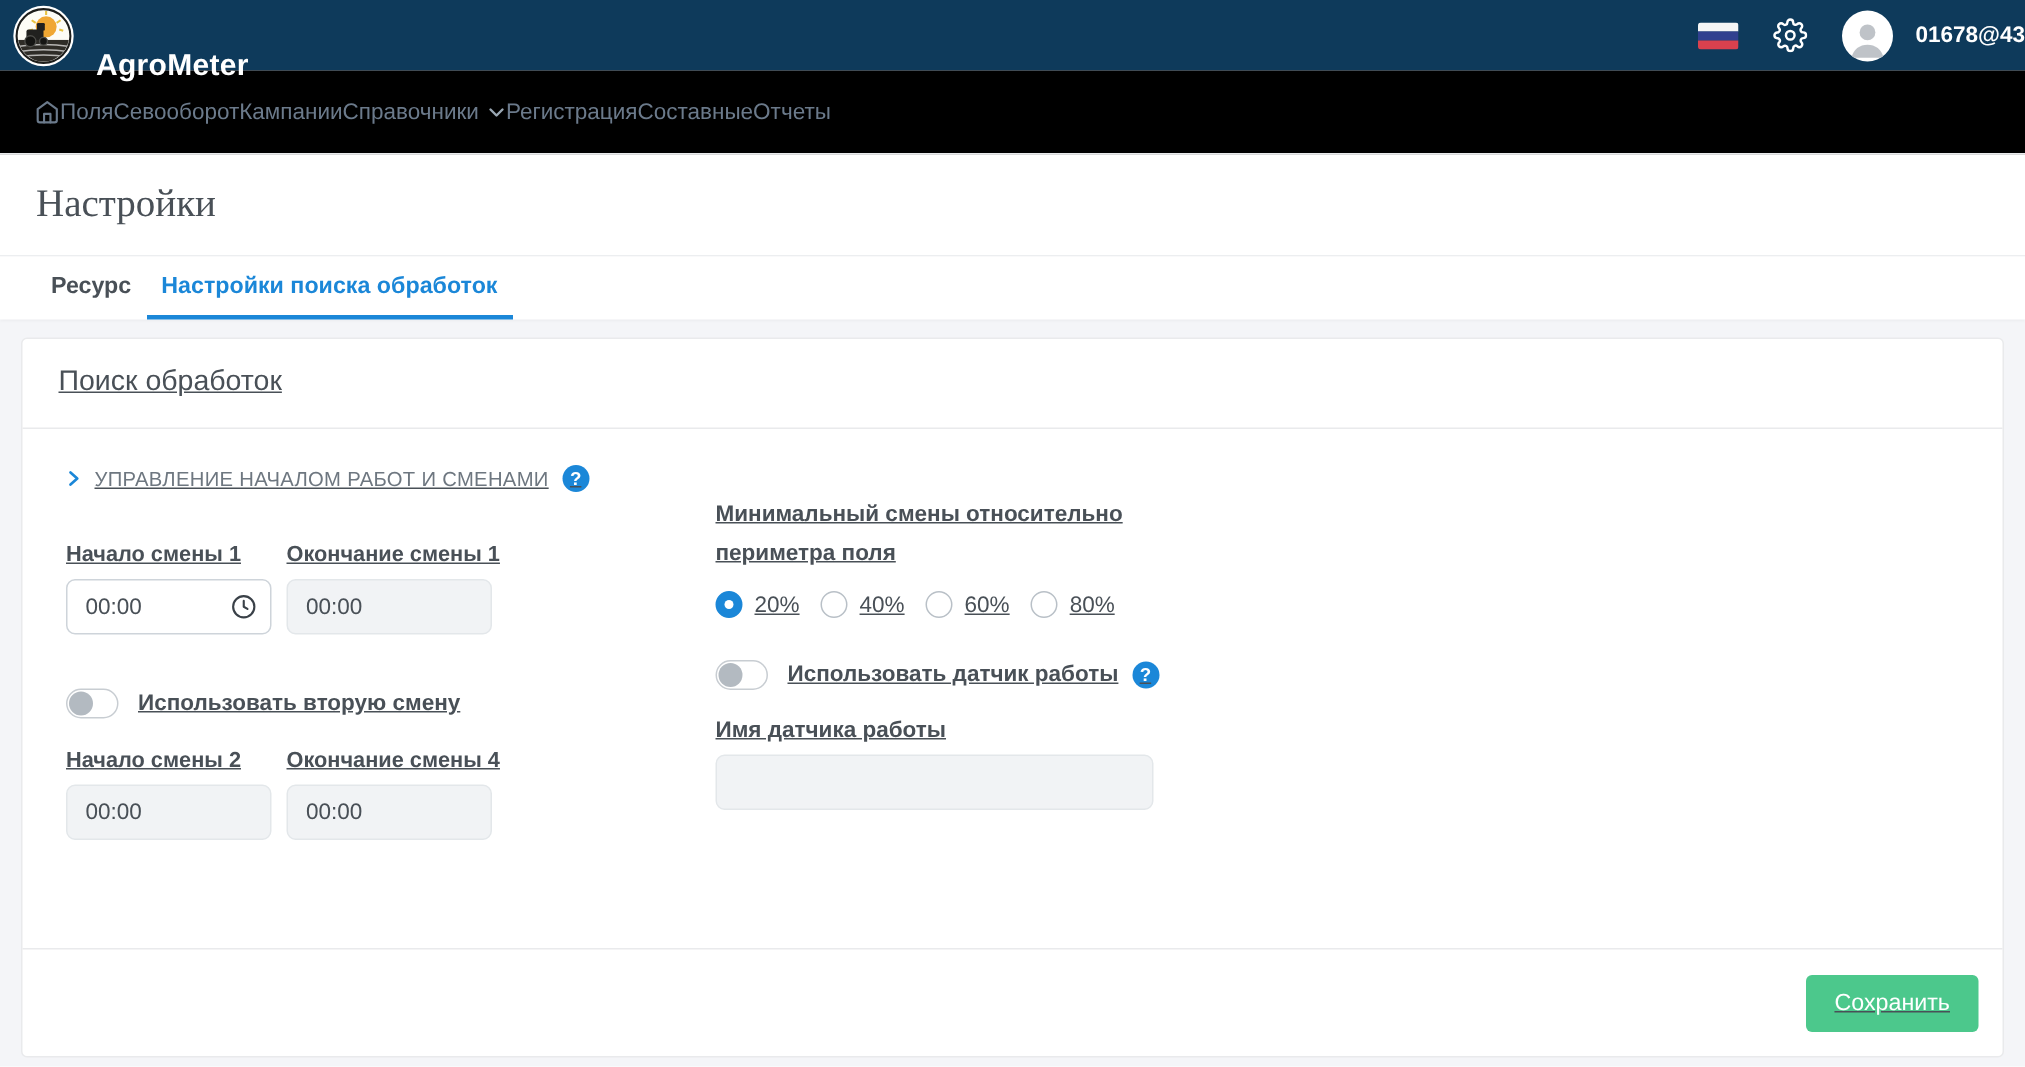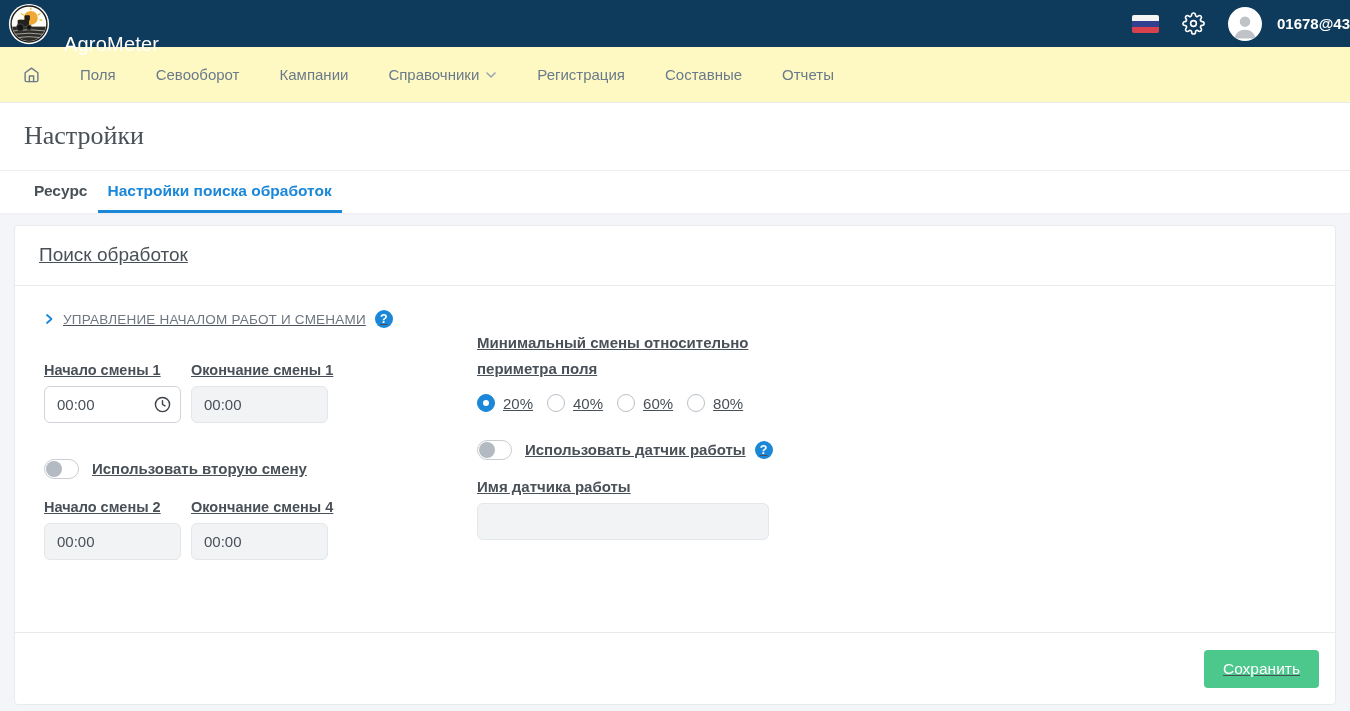--- a/index.html
+++ b/index.html
@@ -11,33 +11,33 @@
     overflow: hidden;
   }
 
   
   .app-header {
     height: 47px; background: #0e3a5b;
     display: flex; align-items: center;
     padding: 0 0 0 8px;
   }
   .logo-wrap { width:42px; height:42px; flex:0 0 auto; }
-  .app-title { color:#fff; font-size:20px; font-weight:400; margin-left:14px; letter-spacing:.2px;margin-top:41px; }
+  .app-title { color:#fff; font-size:20px; font-weight:700; margin-left:14px; letter-spacing:.2px;margin-top:41px; }
   .header-right { margin-left:auto; display:flex; align-items:center; gap:23px; padding-right:0; }
   .flag { width:27px; height:18px; border-radius:2px; overflow:hidden; display:flex; flex-direction:column; cursor:pointer; }
   .flag div { flex:1; }
   .flag .w { background:#f5f5f5; } .flag .b { background:#31408f; } .flag .r { background:#d9414e; }
   .gear-btn { display:flex; cursor:pointer; }
   .avatar { width:34px; height:34px; border-radius:50%; background:#fff; overflow:hidden; display:flex; align-items:flex-end; justify-content:center; cursor:pointer; }
   .username { color:#fff; font-weight:700; font-size:15px; margin-left:-8px; white-space:nowrap; }
 
   
   .main-nav {
-    height: 56px; background:#fef9c3; border-bottom:1px solid #e8eaec;
-    display:flex; align-items:center; gap:40px; padding-left:23px;
+    height: 56px; background:#000000; border-bottom:1px solid #e8eaec;
+    display:flex; align-items:center; padding-left:23px;
   }
   .nav-link { font-size:15px; color:#6b7a8b; text-decoration:none; cursor:pointer; display:flex; align-items:center; gap:6px; white-space:nowrap; }
   .nav-home { display:flex; cursor:pointer; }
 
   
   .page-title-bar { background:#fff; height:68px; padding:18px 24px 0; border-bottom:1px solid #eceef0;font-family:Liberation Serif, serif; }
   .page-title { font-size:26px; font-weight:500; color:#495057; }
 
   
   .tab-bar { background:#fff; height:42px; display:flex; align-items:stretch; padding-left:24px; box-shadow:0 1px 2px rgba(0,0,0,.04); }

